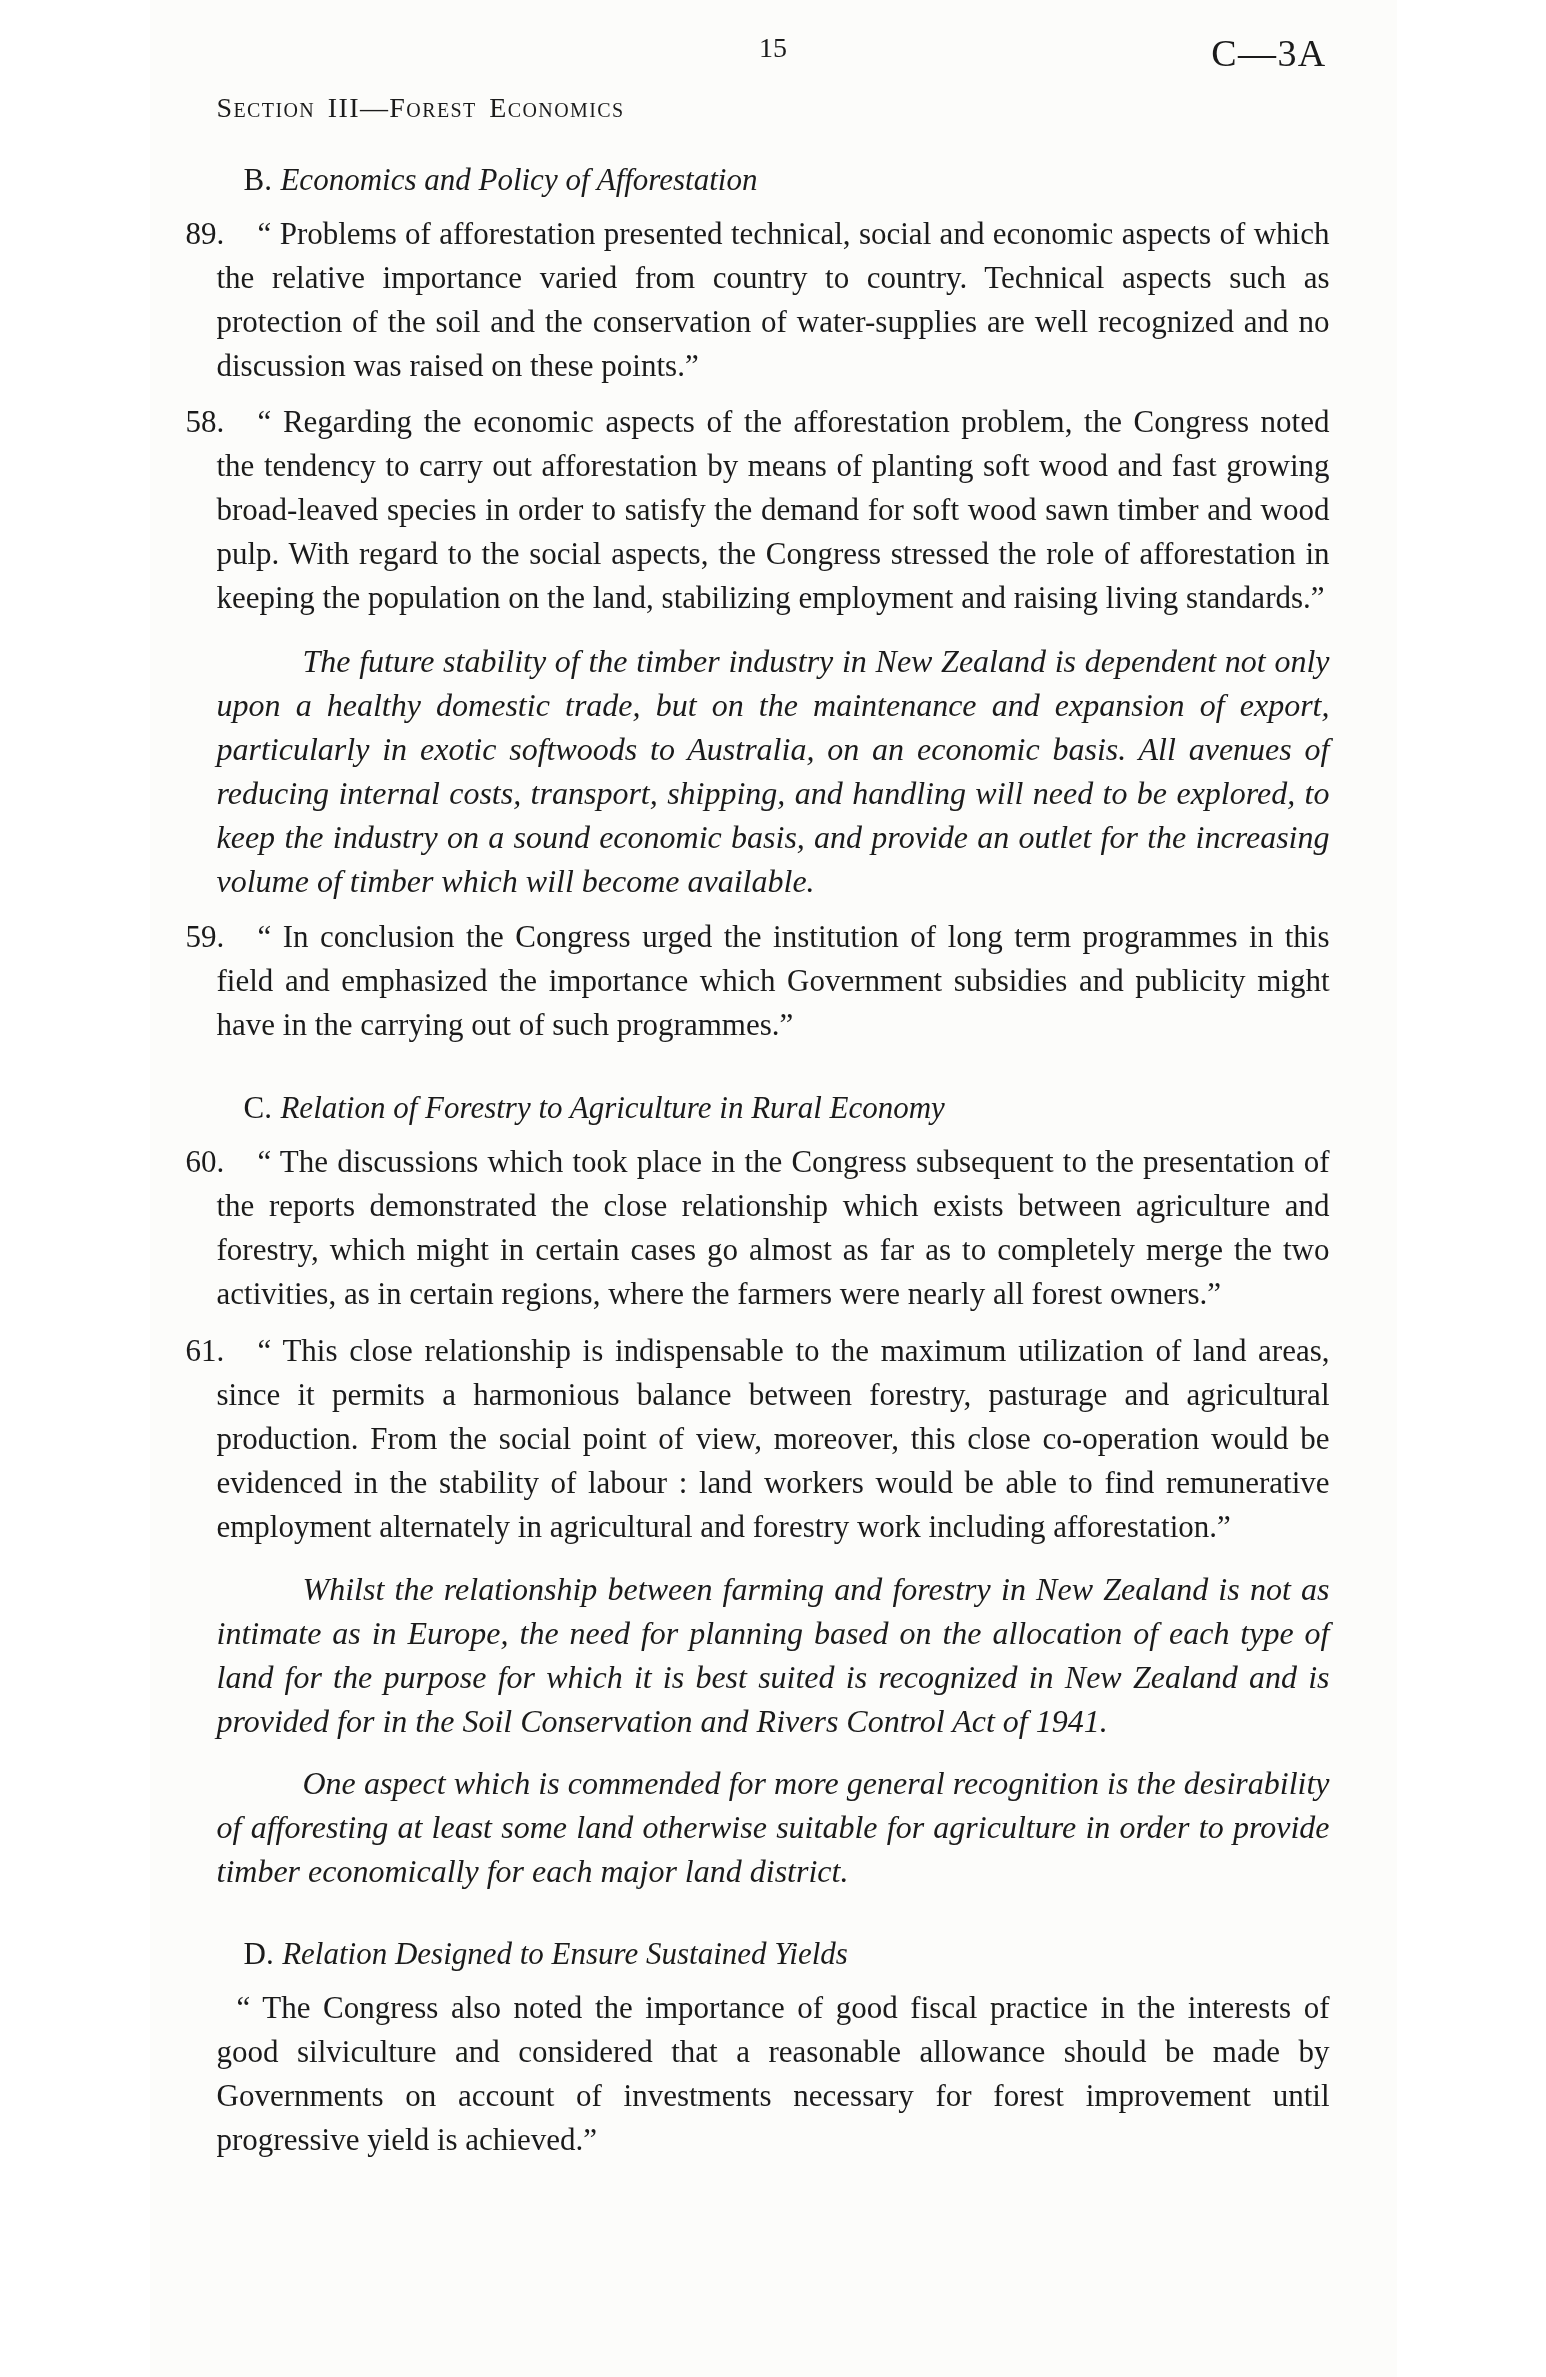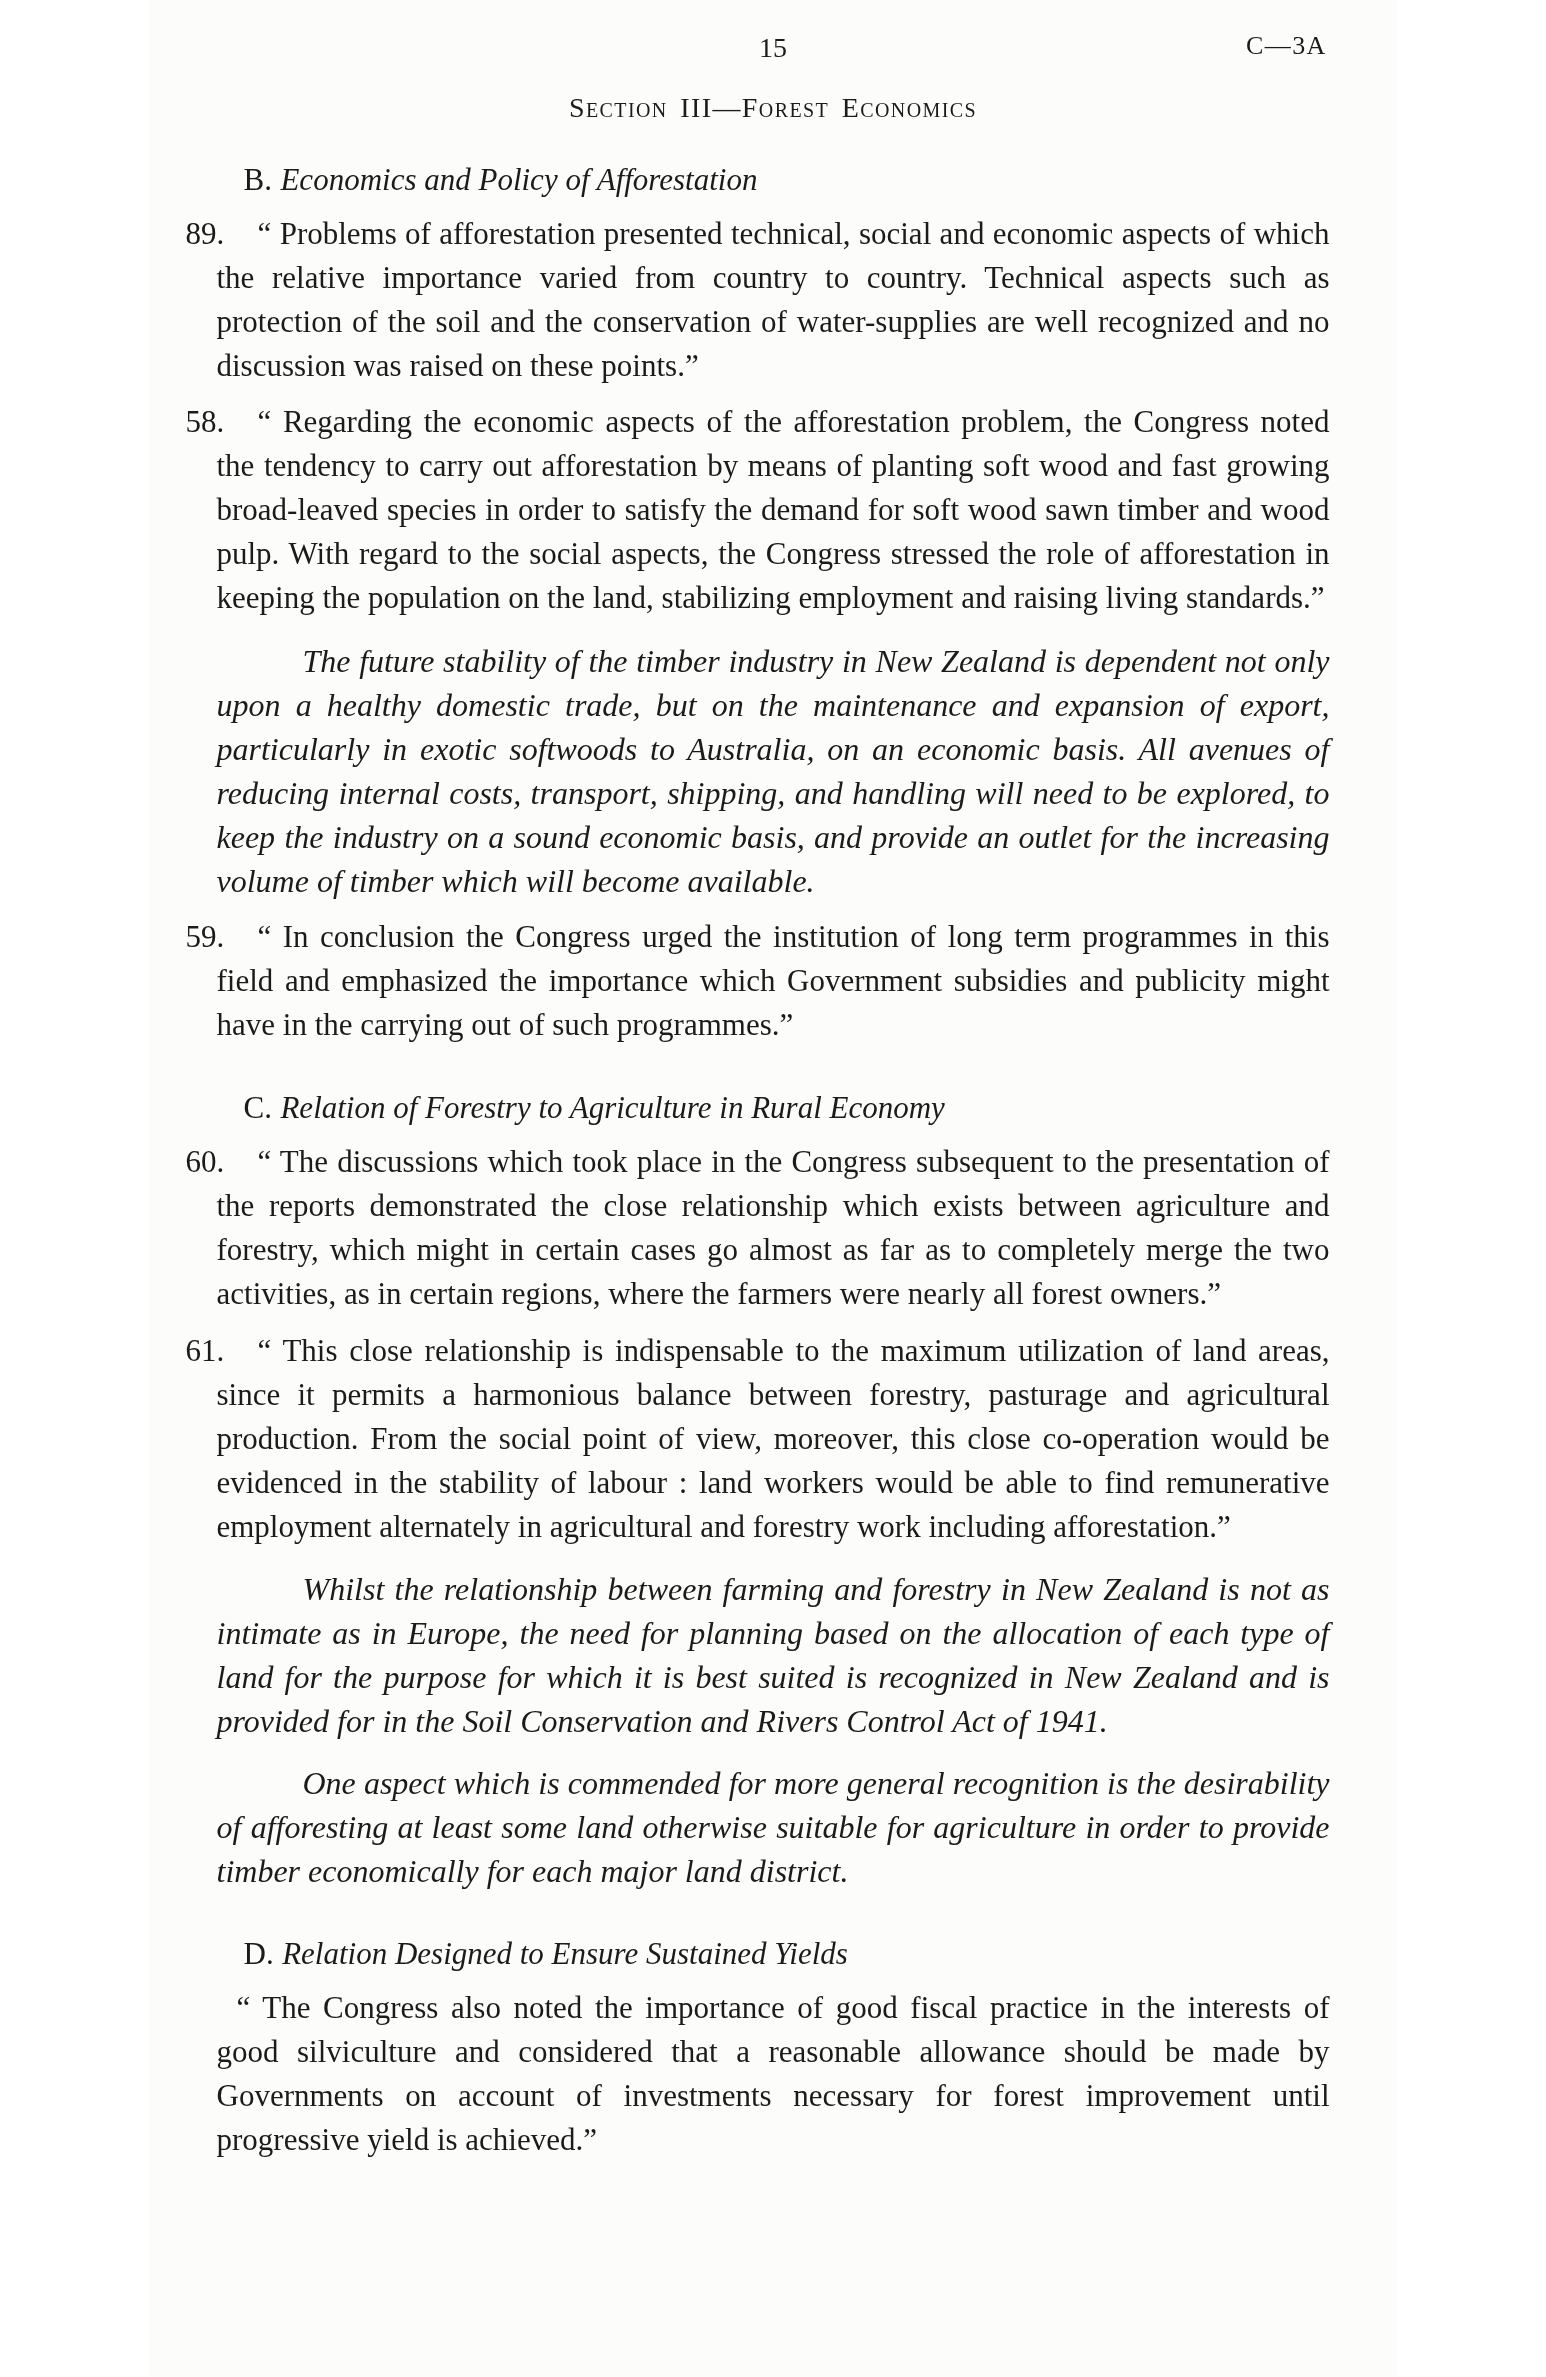--- a/index.html
+++ b/index.html
@@ -25,28 +25,28 @@
   }
   .page-number {
     position: absolute;
     left: 0; right: 0;
     text-align: center;
   }
   .doc-ref {
     position: absolute;
     right: 2.8px;
     top: -1.4px;
-    font-size: 26px;
+    font-size: 38px;
     letter-spacing: 1.4px;
   }
 
   
   .section-title {
     margin: 21px 0 0 0;
-    text-align: center;
+    text-align: left;
     font-size: 28px;
     font-weight: normal;
     font-variant: small-caps;
     letter-spacing: 1.4px;
     word-spacing: 4.2px;
   }
 
   
   .subheading {
     margin: 42px 0 0 27px;

